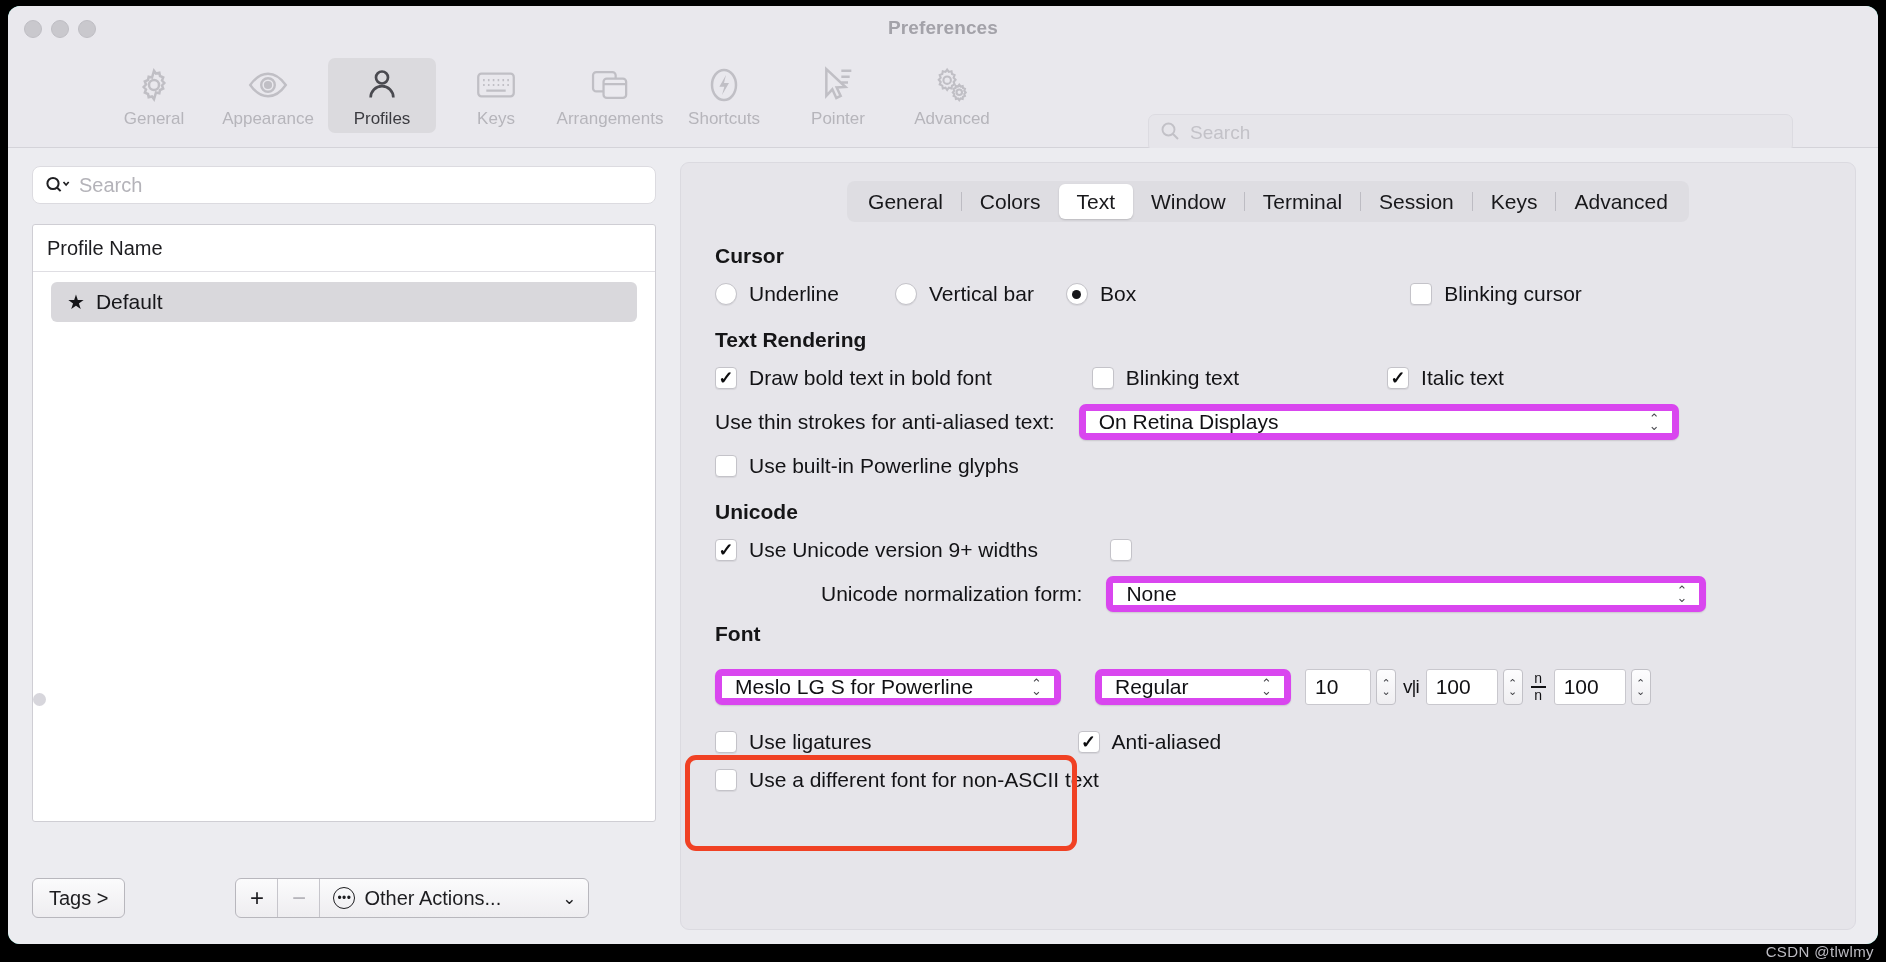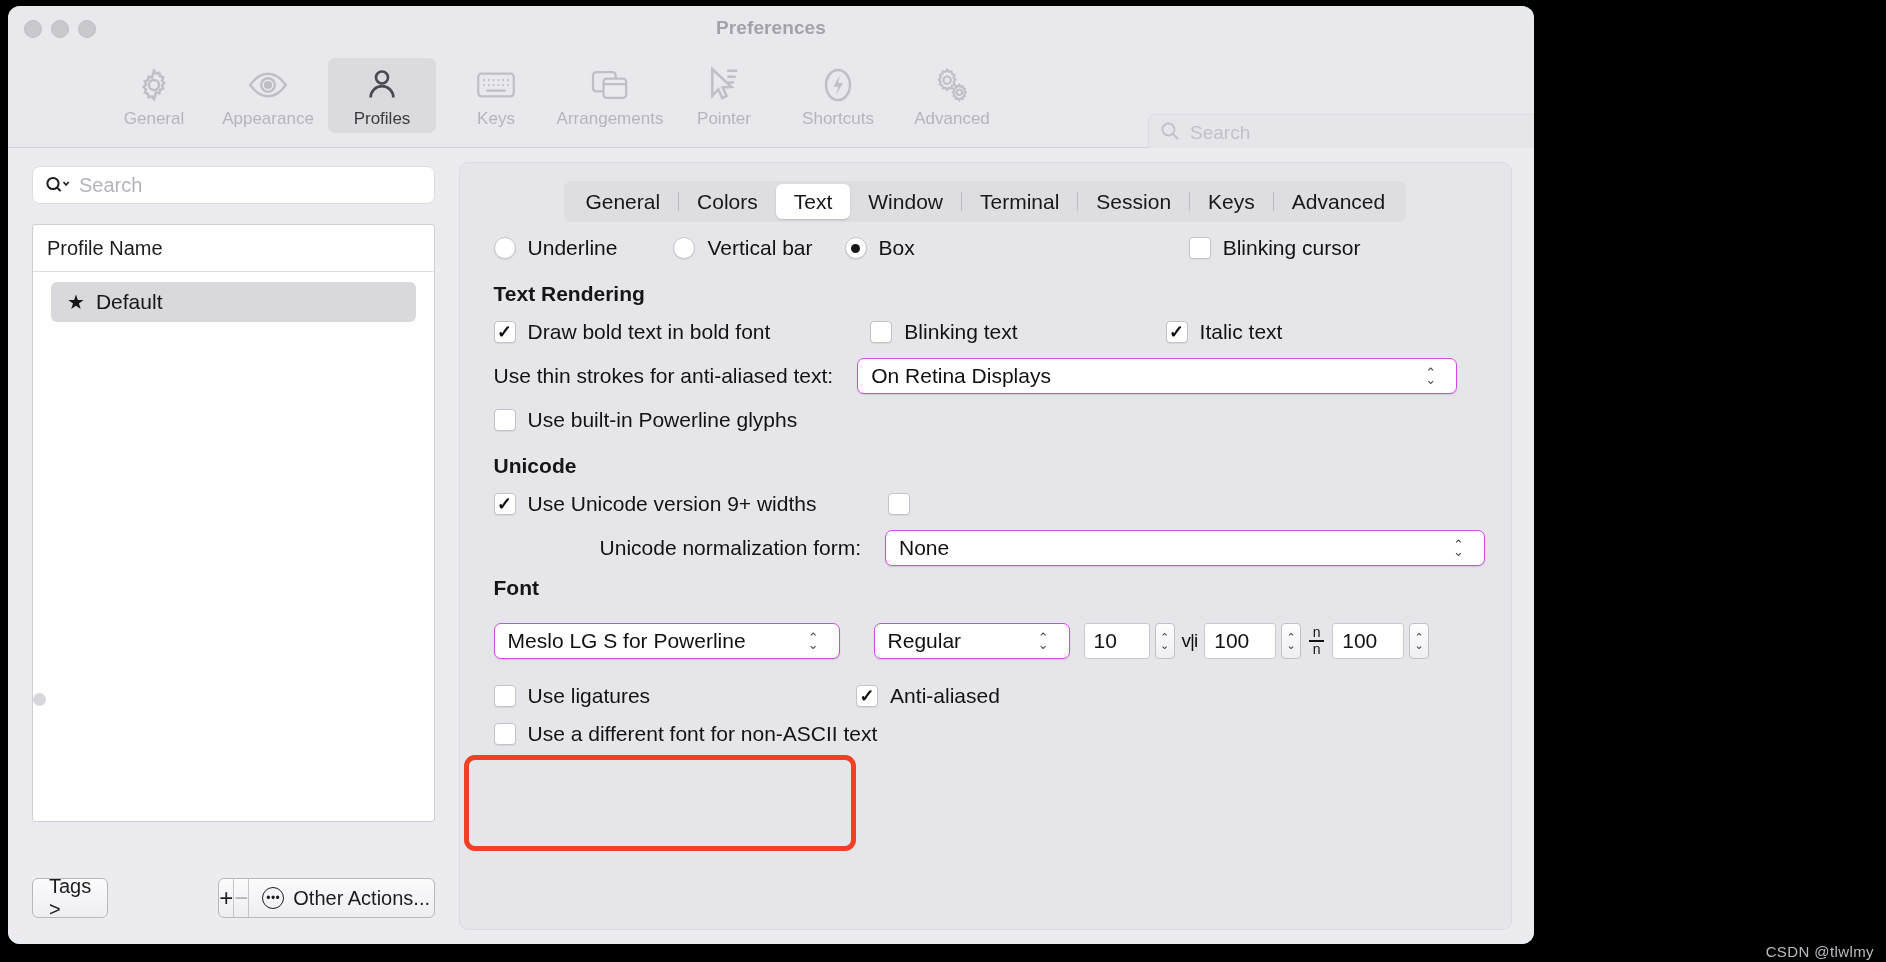--- a/index.html
+++ b/index.html
@@ -14,21 +14,21 @@
   #root {
     position: relative;
     width: 1886px; height: 962px;
     background: #000;
   }
 
   
   .window {
     position: absolute;
     left: 8px; top: 6px;
-    width: 1526px; height: 938px;
+    width: 1870px; height: 938px;
     background: #5eead4;
     border-radius: 12px;
     box-shadow: 0 2px 18px rgba(0,0,0,0.55);
     overflow: hidden;
   }
 
   
   .titlebar {
     position: relative;
     height: 46px;
@@ -312,25 +312,25 @@
     font-weight: bold;
     line-height: 1;
     flex: none;
   }
   .gap { width: 12px; flex: none; }
 
   
   .popup {
     height: 36px;
     background: #fff;
-    border: 1px solid #d946ef;
+    border: 7px solid #d946ef;
     border-radius: 7px;
     box-shadow: 0 1px 1.5px rgba(0,0,0,0.12);
     display: flex; align-items: center;
-    padding: 0 20px 0 13px;
+    padding: 0 12px 0 13px;
     font-size: 21px;
     color: #111114;
   }
   .popup .stepper-glyph { margin-left: auto; padding-left: 12px; }
   .stepper-glyph {
     display: inline-flex; flex-direction: column;
     line-height: 7px; font-size: 13px; color: #4a4a50;
   }
   .numfield {
     height: 36px;
@@ -453,35 +453,35 @@
               <rect x="9" y="7" width="14" height="12" rx="2" fill="#ebeaef"></rect>
               <path d="M9 10.5h14"></path>
             </svg>
           </span>
           <span class="tb-label">Arrangements</span>
         </div>
 
         <div class="tb-item">
           <span class="tb-icon">
             <svg width="40" height="40" viewBox="0 0 24 24" fill="none" stroke="#c0bfc5" stroke-width="1.5">
-              <path d="M5 2.5l0 16 3.6-3.9 2.4 5.2 2.6-1.2-2.4-5.1 5.3-.3z"></path>
-              <path d="M14 3.5h6M14 7h5M14 10.5h4" stroke-width="1.5"></path>
-            </svg>
-          </span>
-          <span class="tb-label">Pointer</span>
+              <ellipse cx="12" cy="12" rx="7.2" ry="9"></ellipse>
+              <path d="M13.2 6l-4 7h3l-1.4 5 4.2-7.2h-3z" fill="#c0bfc5" stroke="none"></path>
+            </svg>
+          </span>
+          <span class="tb-label">Shortcuts</span>
         </div>
 
         <div class="tb-item">
           <span class="tb-icon">
             <svg width="40" height="40" viewBox="0 0 24 24" fill="none" stroke="#c0bfc5" stroke-width="1.5">
-              <ellipse cx="12" cy="12" rx="7.2" ry="9"></ellipse>
-              <path d="M13.2 6l-4 7h3l-1.4 5 4.2-7.2h-3z" fill="#c0bfc5" stroke="none"></path>
-            </svg>
-          </span>
-          <span class="tb-label">Shortcuts</span>
+              <path d="M5 2.5l0 16 3.6-3.9 2.4 5.2 2.6-1.2-2.4-5.1 5.3-.3z"></path>
+              <path d="M14 3.5h6M14 7h5M14 10.5h4" stroke-width="1.5"></path>
+            </svg>
+          </span>
+          <span class="tb-label">Pointer</span>
         </div>
 
         <div class="tb-item">
           <span class="tb-icon">
             <svg width="42" height="40" viewBox="0 0 26 24" fill="none" stroke="#c0bfc5" stroke-width="1.3">
               <circle cx="10" cy="9" r="2.3"></circle>
               <path d="M10 2.5l1 1.4 1.7-.4.3 1.7 1.6.7-.6 1.6 1.2 1.3-1.2 1.3.6 1.6-1.6.7-.3 1.7-1.7-.4-1 1.4-1-1.4-1.7.4-.3-1.7-1.6-.7.6-1.6-1.2-1.3 1.2-1.3-.6-1.6 1.6-.7.3-1.7 1.7.4z"></path>
               <circle cx="17.5" cy="16.5" r="1.7"></circle>
               <path d="M17.5 11.8l.8 1.1 1.3-.3.2 1.3 1.2.5-.4 1.2.9 1-.9 1 .4 1.2-1.2.5-.2 1.3-1.3-.3-.8 1.1-.8-1.1-1.3.3-.2-1.3-1.2-.5.4-1.2-.9-1 .9-1-.4-1.2 1.2-.5.2-1.3 1.3.3z"></path>
             </svg>
@@ -556,20 +556,21 @@
           <div class="tab-sep"></div>
           <div class="tab">Terminal</div>
           <div class="tab-sep"></div>
           <div class="tab">Session</div>
           <div class="tab-sep"></div>
           <div class="tab">Keys</div>
           <div class="tab-sep"></div>
           <div class="tab">Advanced</div>
         </div>
 
+        <div class="section-title">Cursor</div>
         <div class="line">
           <span class="radio"></span>
           <span class="gap"></span>
           <span class="ctrl-label">Underline</span>
 
           <span style="width:56px"></span>
           <span class="radio"></span>
           <span class="gap"></span>
           <span class="ctrl-label">Vertical bar</span>
 

